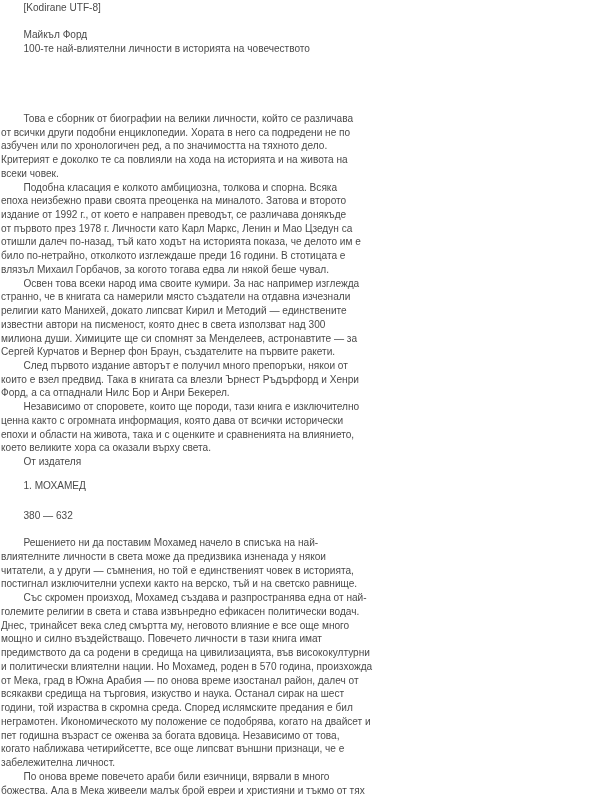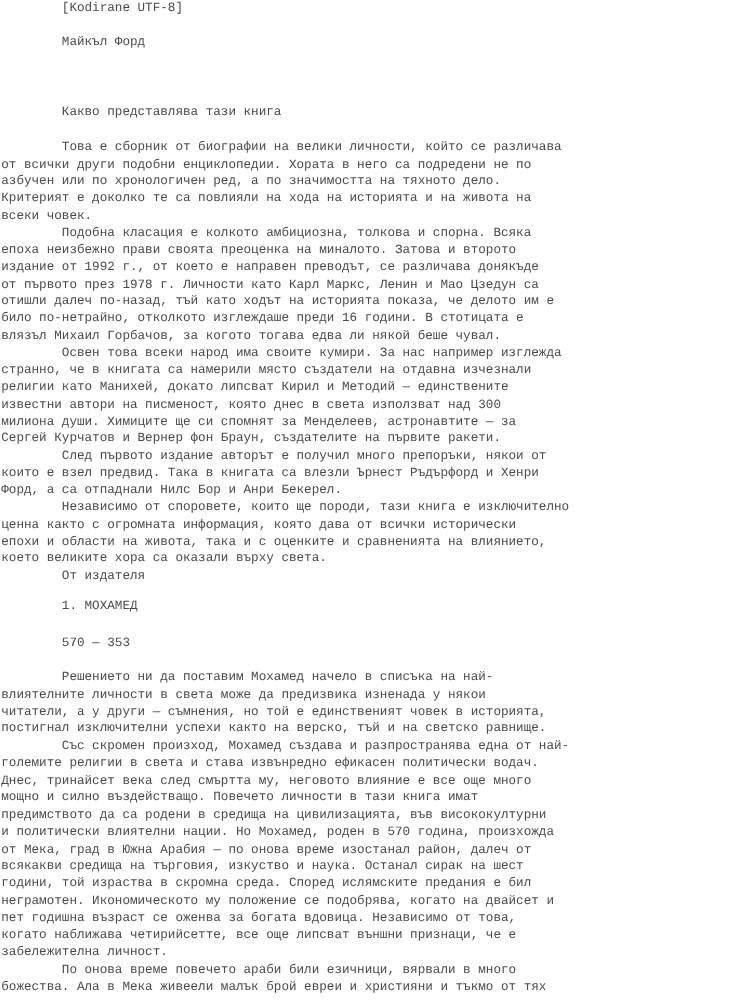--- a/index.html
+++ b/index.html
@@ -10,43 +10,43 @@
       height: 800px;
       overflow: hidden;
     }
     #doc {
       position: absolute;
       left: 0;
       top: 0;
       width: 600px;
       height: 800px;
       overflow: hidden;
-      font-family: Liberation Mono, monospace;
+      font-family: Liberation Sans, sans-serif;
       font-size: 10.1px;
       line-height: 13.75px;
       color: #4a4a4a;
       letter-spacing: 0;
       white-space: pre;
     }
     .line {
       position: absolute;
       left: 1px;
       height: 13.75px;
       white-space: pre;
     }
   </style>
 </head>
 <body>
 
 <div id="doc">
   <div class="line" style="top:1px">        [Kodirane UTF-8]</div>
 
   <div class="line" style="top:28px">        Майкъл Форд</div>
+  <div class="line" style="top:42px">        100-те най-влиятелни личности в историята на човечеството</div>
 
-  <div class="line" style="top:84px">        Какво представлява тази книга</div>
 
   <div id="preface"><div class="line" style="top: 112px;">        Това е сборник от биографии на велики личности, който се различава</div><div class="line" style="top: 125.72px;">от всички други подобни енциклопедии. Хората в него са подредени не по</div><div class="line" style="top: 139.44px;">азбучен или по хронологичен ред, а по значимостта на тяхното дело.</div><div class="line" style="top: 153.16px;">Критерият е доколко те са повлияли на хода на историята и на живота на</div><div class="line" style="top: 166.88px;">всеки човек.</div><div class="line" style="top: 180.6px;">        Подобна класация е колкото амбициозна, толкова и спорна. Всяка</div><div class="line" style="top: 194.32px;">епоха неизбежно прави своята преоценка на миналото. Затова и второто</div><div class="line" style="top: 208.04px;">издание от 1992 г., от което е направен преводът, се различава донякъде</div><div class="line" style="top: 221.76px;">от първото през 1978 г. Личности като Карл Маркс, Ленин и Мао Цзедун са</div><div class="line" style="top: 235.48px;">отишли далеч по-назад, тъй като ходът на историята показа, че делото им е</div><div class="line" style="top: 249.2px;">било по-нетрайно, отколкото изглеждаше преди 16 години. В стотицата е</div><div class="line" style="top: 262.92px;">влязъл Михаил Горбачов, за когото тогава едва ли някой беше чувал.</div><div class="line" style="top: 276.64px;">        Освен това всеки народ има своите кумири. За нас например изглежда</div><div class="line" style="top: 290.36px;">странно, че в книгата са намерили място създатели на отдавна изчезнали</div><div class="line" style="top: 304.08px;">религии като Манихей, докато липсват Кирил и Методий — единствените</div><div class="line" style="top: 317.8px;">известни автори на писменост, която днес в света използват над 300</div><div class="line" style="top: 331.52px;">милиона души. Химиците ще си спомнят за Менделеев, астронавтите — за</div><div class="line" style="top: 345.24px;">Сергей Курчатов и Вернер фон Браун, създателите на първите ракети.</div><div class="line" style="top: 358.96px;">        След първото издание авторът е получил много препоръки, някои от</div><div class="line" style="top: 372.68px;">които е взел предвид. Така в книгата са влезли Ърнест Ръдърфорд и Хенри</div><div class="line" style="top: 386.4px;">Форд, а са отпаднали Нилс Бор и Анри Бекерел.</div><div class="line" style="top: 400.12px;">        Независимо от споровете, които ще породи, тази книга е изключително</div><div class="line" style="top: 413.84px;">ценна както с огромната информация, която дава от всички исторически</div><div class="line" style="top: 427.56px;">епохи и области на живота, така и с оценките и сравненията на влиянието,</div><div class="line" style="top: 441.28px;">което великите хора са оказали върху света.</div><div class="line" style="top: 455px;">        От издателя</div></div>
 
   <div class="line" style="top:479px">        1. МОХАМЕД</div>
-  <div class="line" style="top:509px">        570 — 353</div>
+  <div class="line" style="top:509px">        380 — 632</div>
 
   <div id="chapter"><div class="line" style="top: 536px;">        Решението ни да поставим Мохамед начело в списъка на най-</div><div class="line" style="top: 549.75px;">влиятелните личности в света може да предизвика изненада у някои</div><div class="line" style="top: 563.5px;">читатели, а у други — съмнения, но той е единственият човек в историята,</div><div class="line" style="top: 577.25px;">постигнал изключителни успехи както на верско, тъй и на светско равнище.</div><div class="line" style="top: 591px;">        Със скромен произход, Мохамед създава и разпространява една от най-</div><div class="line" style="top: 604.75px;">големите религии в света и става извънредно ефикасен политически водач.</div><div class="line" style="top: 618.5px;">Днес, тринайсет века след смъртта му, неговото влияние е все още много</div><div class="line" style="top: 632.25px;">мощно и силно въздействащо. Повечето личности в тази книга имат</div><div class="line" style="top: 646px;">предимството да са родени в средища на цивилизацията, във висококултурни</div><div class="line" style="top: 659.75px;">и политически влиятелни нации. Но Мохамед, роден в 570 година, произхожда</div><div class="line" style="top: 673.5px;">от Мека, град в Южна Арабия — по онова време изостанал район, далеч от</div><div class="line" style="top: 687.25px;">всякакви средища на търговия, изкуство и наука. Останал сирак на шест</div><div class="line" style="top: 701px;">години, той израства в скромна среда. Според ислямските предания е бил</div><div class="line" style="top: 714.75px;">неграмотен. Икономическото му положение се подобрява, когато на двайсет и</div><div class="line" style="top: 728.5px;">пет годишна възраст се оженва за богата вдовица. Независимо от това,</div><div class="line" style="top: 742.25px;">когато наближава четирийсетте, все още липсват външни признаци, че е</div><div class="line" style="top: 756px;">забележителна личност.</div><div class="line" style="top: 769.75px;">        По онова време повечето араби били езичници, вярвали в много</div><div class="line" style="top: 783.5px;">божества. Ала в Мека живеели малък брой евреи и християни и тъкмо от тях</div></div>
 </div>
 
 </body></html>

